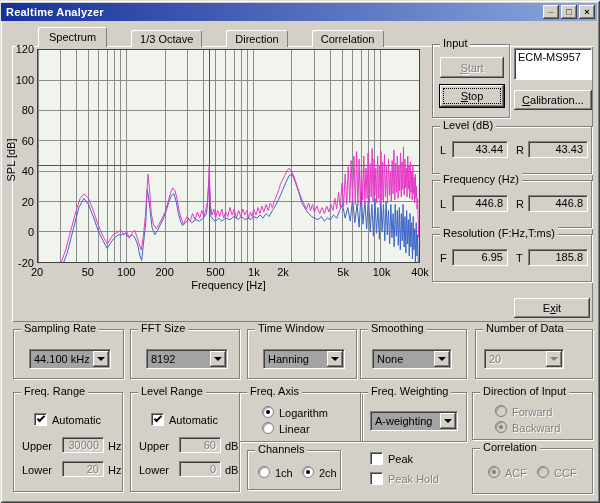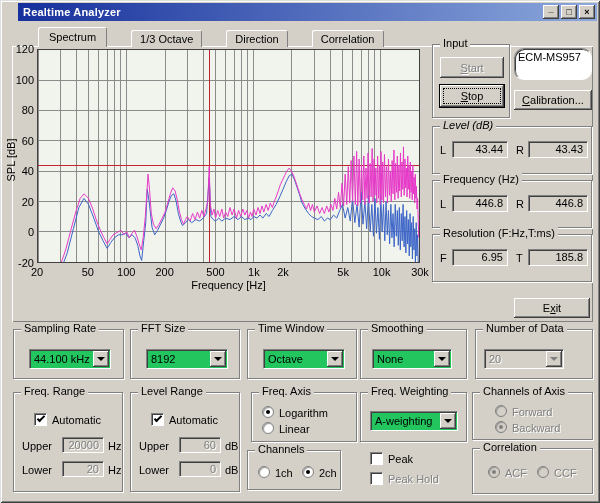--- a/index.html
+++ b/index.html
@@ -5,21 +5,21 @@
   html,body{margin:0;padding:0;background:#c0c0c0;}
   *{box-sizing:border-box;}
   .win{
     position:relative;width:600px;height:503px;background:#d4d0c8;
     font-family:"Liberation Sans",sans-serif;font-size:11px;color:#000;
     box-shadow: inset 1px 1px 0 #dfdfdf, inset -1px -1px 0 #404040,
                 inset 2px 2px 0 #ffffff, inset -2px -2px 0 #808080;
     overflow:hidden;
   }
   .titlebar{
-    position:absolute;left:18px;top:3px;right:3px;height:18px;
+    position:absolute;left:1px;top:3px;right:3px;height:18px;
     background:linear-gradient(90deg,#16309c,#8ca8dc);
     display:flex;align-items:center;padding-left:5px;
     color:#fff;font-weight:bold;letter-spacing:0.2px;
   }
   .tb-btns{position:absolute;right:2px;top:2px;display:flex;}
   .tb-btn{
     width:16px;height:14px;margin-left:2px;background:#d4d0c8;color:#000;
     box-shadow: inset -1px -1px 0 #404040, inset 1px 1px 0 #fff, inset -2px -2px 0 #808080;
     display:flex;align-items:center;justify-content:center;
     font-size:9px;font-weight:bold;line-height:1;
@@ -62,22 +62,22 @@
   }
   .btn.default{box-shadow: 0 0 0 1px #000, inset -1px -1px 0 #404040, inset 1px 1px 0 #fff, inset -2px -2px 0 #808080;}
   .btn.default::after{content:"";position:absolute;left:3px;right:3px;top:3px;bottom:3px;border:1px dotted #000;}
   .disabled-text{color:#808080;text-shadow:1px 1px 0 #ffffff;}
   .mn{text-decoration:underline;}
   .sunken{border:1px solid;border-color:#808080 #ffffff #ffffff #808080;box-shadow:inset 1px 1px 0 #404040;}
   .readout{
     position:absolute;background:#d4d0c8;text-align:right;padding:1px 4px 0 0;height:17px;
   }
   .lbl{position:absolute;white-space:nowrap;}
-  .devbox{position:absolute;background:#fff;padding:2px 0 0 3px;border-radius:10px;}
-  .combo{position:absolute;height:20px;background:#22c55e;}
+  .devbox{position:absolute;background:#fff;padding:2px 0 0 3px;}
+  .combo{position:absolute;height:20px;background:#a3a3a3;}
   .combo .cval{position:absolute;left:4px;top:3px;right:18px;white-space:nowrap;overflow:hidden;}
   .combo .cbtn{
     position:absolute;right:1px;top:1px;bottom:1px;width:16px;background:#d4d0c8;
     box-shadow: inset -1px -1px 0 #404040, inset 1px 1px 0 #fff, inset -2px -2px 0 #808080;
     display:flex;align-items:center;justify-content:center;
   }
   .arrow{width:0;height:0;border-left:4px solid transparent;border-right:4px solid transparent;border-top:4px solid #000;}
   .combo.disabled{background:#d4d0c8;}
   .combo.disabled .cval{color:#808080;text-shadow:1px 1px 0 #fff;}
   .combo.disabled .arrow{border-top-color:#808080;}
@@ -190,21 +190,21 @@
       <span class="mn">S</span>
       <span>top</span>
     </button>
   <div class="devbox sunken" style="left:514px;top:48px;width:78px;height:32px;"><span>ECM-MS957</span></div>
   <button class="btn" style="left:514px;top:90px;width:78px;height:20px;">
       <span></span>
       <span class="mn">C</span>
       <span>alibration...</span>
     </button>
 
-  <div class="group" style="left:432px;top:126px;width:160px;height:48px;font-style:italic;">
+  <div class="group" style="left:432px;top:126px;width:160px;height:48px;">
     <span class="gtitle">Level (dB)</span>
   </div>
   <span class="lbl" style="left:440px;top:144px;">L</span>
   <div class="readout sunken" style="left:452px;top:141px;width:56px;">43.44</div>
   <span class="lbl" style="left:516px;top:144px;">R</span>
   <div class="readout sunken" style="left:528px;top:141px;width:60px;">43.43</div>
 
   <div class="group" style="left:432px;top:180px;width:160px;height:48px;">
     <span class="gtitle">Frequency (Hz)</span>
   </div>
@@ -244,21 +244,21 @@
     <span class="cval">8192</span>
     <span class="cbtn">
         <span class="arrow"></span>
       </span>
   </div>
 
   <div class="group" style="left:247px;top:329px;width:110px;height:50px;">
     <span class="gtitle">Time Window</span>
   </div>
   <div class="combo sunken" style="left:263px;top:349px;width:82px;">
-    <span class="cval">Octave</span>
+    <span class="cval">Hanning</span>
     <span class="cbtn">
         <span class="arrow"></span>
       </span>
   </div>
 
   <div class="group" style="left:360px;top:329px;width:107px;height:50px;">
     <span class="gtitle">Smoothing</span>
   </div>
   <div class="combo sunken" style="left:372px;top:349px;width:80px;">
     <span class="cval">None</span>
@@ -278,41 +278,41 @@
   </div>
 
   <div class="group" style="left:13px;top:392px;width:110px;height:100px;">
     <span class="gtitle">Freq. Range</span>
   </div>
   <span class="checkbox" style="left:34px;top:413px;">
       <span class="check"></span>
     </span>
   <span class="lbl" style="left:52px;top:414px;">Automatic</span>
   <span class="lbl" style="left:22px;top:440px;">Upper</span>
-  <div class="readout sunken disabled-text" style="left:62px;top:437px;width:42px;height:16px;">20000</div>
+  <div class="readout sunken disabled-text" style="left:62px;top:437px;width:42px;height:16px;">30000</div>
   <span class="lbl" style="left:108px;top:440px;">Hz</span>
   <span class="lbl" style="left:22px;top:464px;">Lower</span>
   <div class="readout sunken disabled-text" style="left:62px;top:461px;width:42px;height:16px;">20</div>
   <span class="lbl" style="left:108px;top:464px;">Hz</span>
 
   <div class="group" style="left:130px;top:392px;width:110px;height:100px;">
     <span class="gtitle">Level Range</span>
   </div>
   <span class="checkbox" style="left:151px;top:413px;">
       <span class="check"></span>
     </span>
   <span class="lbl" style="left:169px;top:414px;">Automatic</span>
   <span class="lbl" style="left:139px;top:440px;">Upper</span>
   <div class="readout sunken disabled-text" style="left:179px;top:437px;width:42px;height:16px;">60</div>
   <span class="lbl" style="left:225px;top:440px;">dB</span>
   <span class="lbl" style="left:139px;top:464px;">Lower</span>
   <div class="readout sunken disabled-text" style="left:179px;top:461px;width:42px;height:16px;">0</div>
   <span class="lbl" style="left:225px;top:464px;">dB</span>
 
-  <div class="group" style="left:251px;top:392px;width:106px;height:50px;">
+  <div class="group" style="left:239px;top:392px;width:124px;height:50px;">
     <span class="gtitle">Freq. Axis</span>
   </div>
   <span class="radio" style="left:262px;top:406px;">
       <span class="dot"></span>
     </span>
   <span class="lbl" style="left:279px;top:407px;">Logarithm</span>
   <span class="radio" style="left:262px;top:422px;"></span>
   <span class="lbl" style="left:279px;top:423px;">Linear</span>
 
   <div class="group" style="left:247px;top:450px;width:94px;height:40px;">
@@ -334,21 +334,21 @@
         <span class="arrow"></span>
       </span>
   </div>
 
   <span class="checkbox" style="left:370px;top:452px;"></span>
   <span class="lbl" style="left:388px;top:453px;">Peak</span>
   <span class="checkbox" style="left:370px;top:472px;"></span>
   <span class="lbl disabled-text" style="left:388px;top:473px;">Peak Hold</span>
 
   <div class="group" style="left:472px;top:392px;width:121px;height:48px;">
-    <span class="gtitle">Channels of Axis</span>
+    <span class="gtitle">Direction of Input</span>
   </div>
   <span class="radio disabled" style="left:495px;top:405px;"></span>
   <span class="lbl disabled-text" style="left:512px;top:406px;">Forward</span>
   <span class="radio disabled" style="left:495px;top:421px;">
       <span class="dot"></span>
     </span>
   <span class="lbl disabled-text" style="left:512px;top:422px;">Backward</span>
 
   <div class="group" style="left:472px;top:448px;width:121px;height:46px;">
     <span class="gtitle">Correlation</span>
@@ -370,14 +370,14 @@
     <span class="ytick" style="top: 257px;">-20</span>
     <span class="xtick" style="left: 20px;">20</span>
     <span class="xtick" style="left: 70.8037px;">50</span>
     <span class="xtick" style="left: 109.235px;">100</span>
     <span class="xtick" style="left: 147.667px;">200</span>
     <span class="xtick" style="left: 198.47px;">500</span>
     <span class="xtick" style="left: 236.902px;">1k</span>
     <span class="xtick" style="left: 266px;">2k</span>
     <span class="xtick" style="left: 326.137px;">5k</span>
     <span class="xtick" style="left: 364.569px;">10k</span>
-    <span class="xtick" style="left: 403px;">30k</span>
+    <span class="xtick" style="left: 403px;">40k</span>
   </div>
 
 </body></html>

